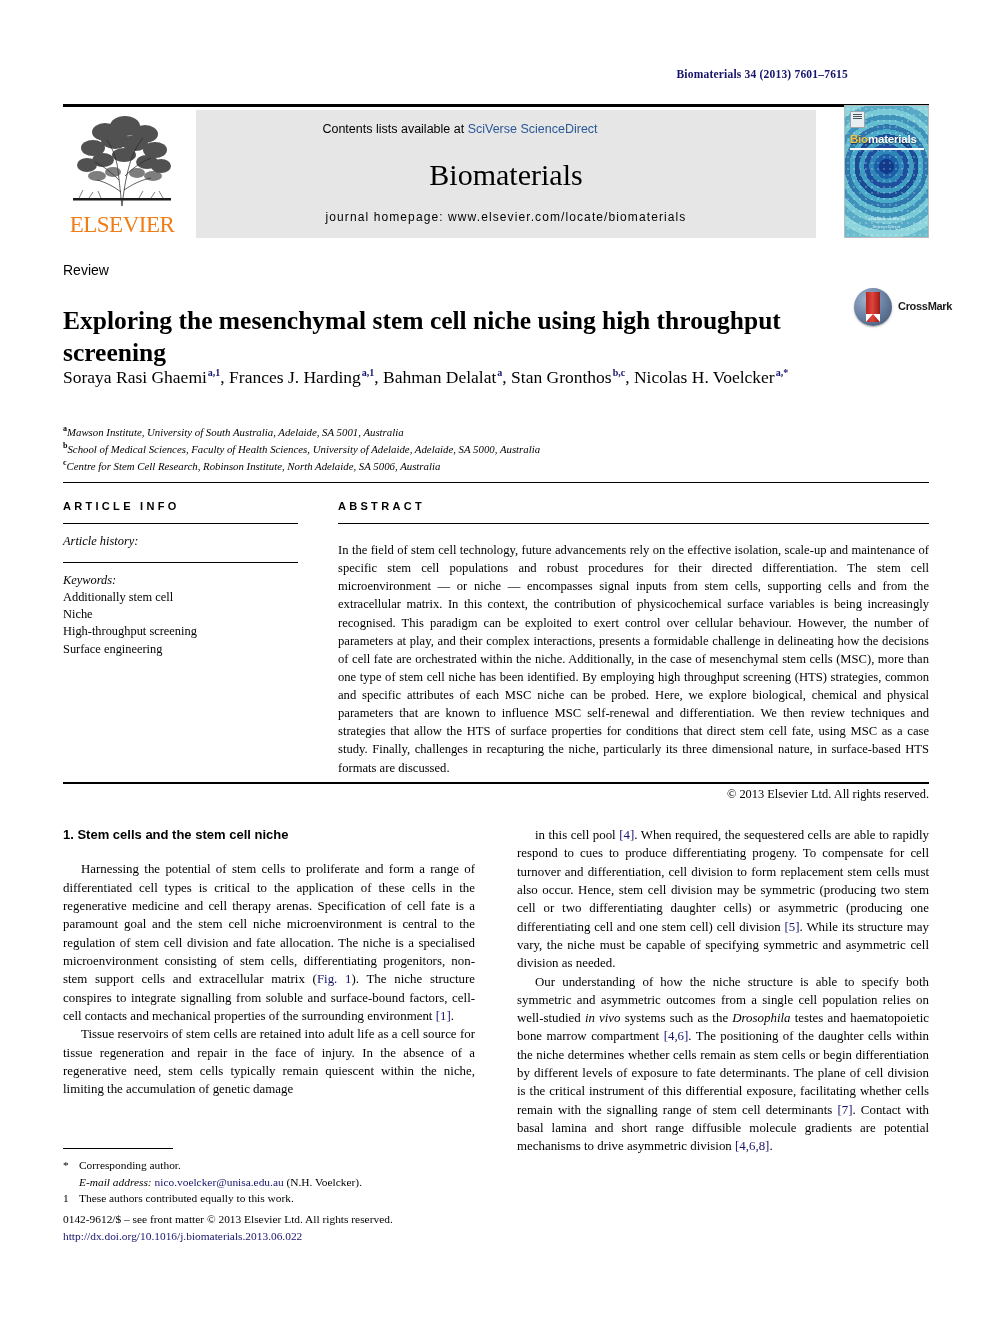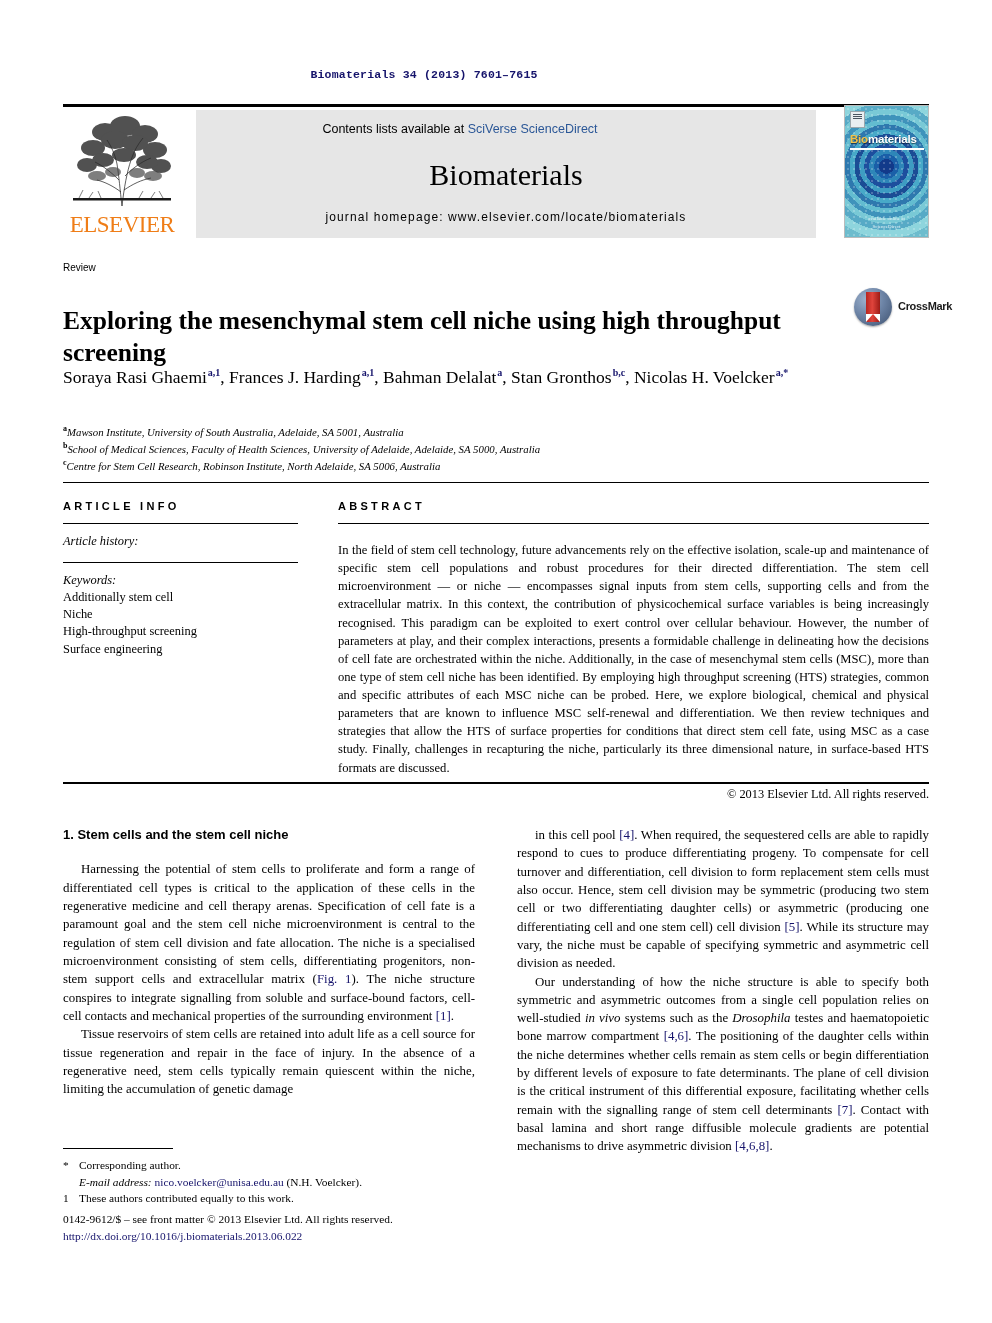--- a/index.html
+++ b/index.html
@@ -21,22 +21,22 @@
     width: 992px;
     height: 1323px;
   }
 
   
   .running-head {
     position: absolute;
     top: 68px;
     left: 0;
     width: 848px;
-    text-align: center;
-    font-family: Liberation Mono, monospace;
+    text-align: right;
+    font-family: Liberation Serif, serif;
     font-size: 11.5px;
     font-weight: bold;
     color: #15136b;
     letter-spacing: .2px;
   }
 
   
   .masthead {
     position: absolute;
     top: 104px;
@@ -195,21 +195,21 @@
     color: rgba(255,255,255,.85);
     line-height: 1.5;
   }
 
   
   .doctype {
     position: absolute;
     top: 262px;
     left: 63px;
     font-family: "Liberation Sans", sans-serif;
-    font-size: 10px;
+    font-size: 14px;
     color: #000;
   }
   .title {
     position: absolute;
     top: 288px;
     left: 63px;
     width: 760px;
     font-family: "Liberation Serif", serif;
     font-size: 25.5px;
     line-height: 1.27;

